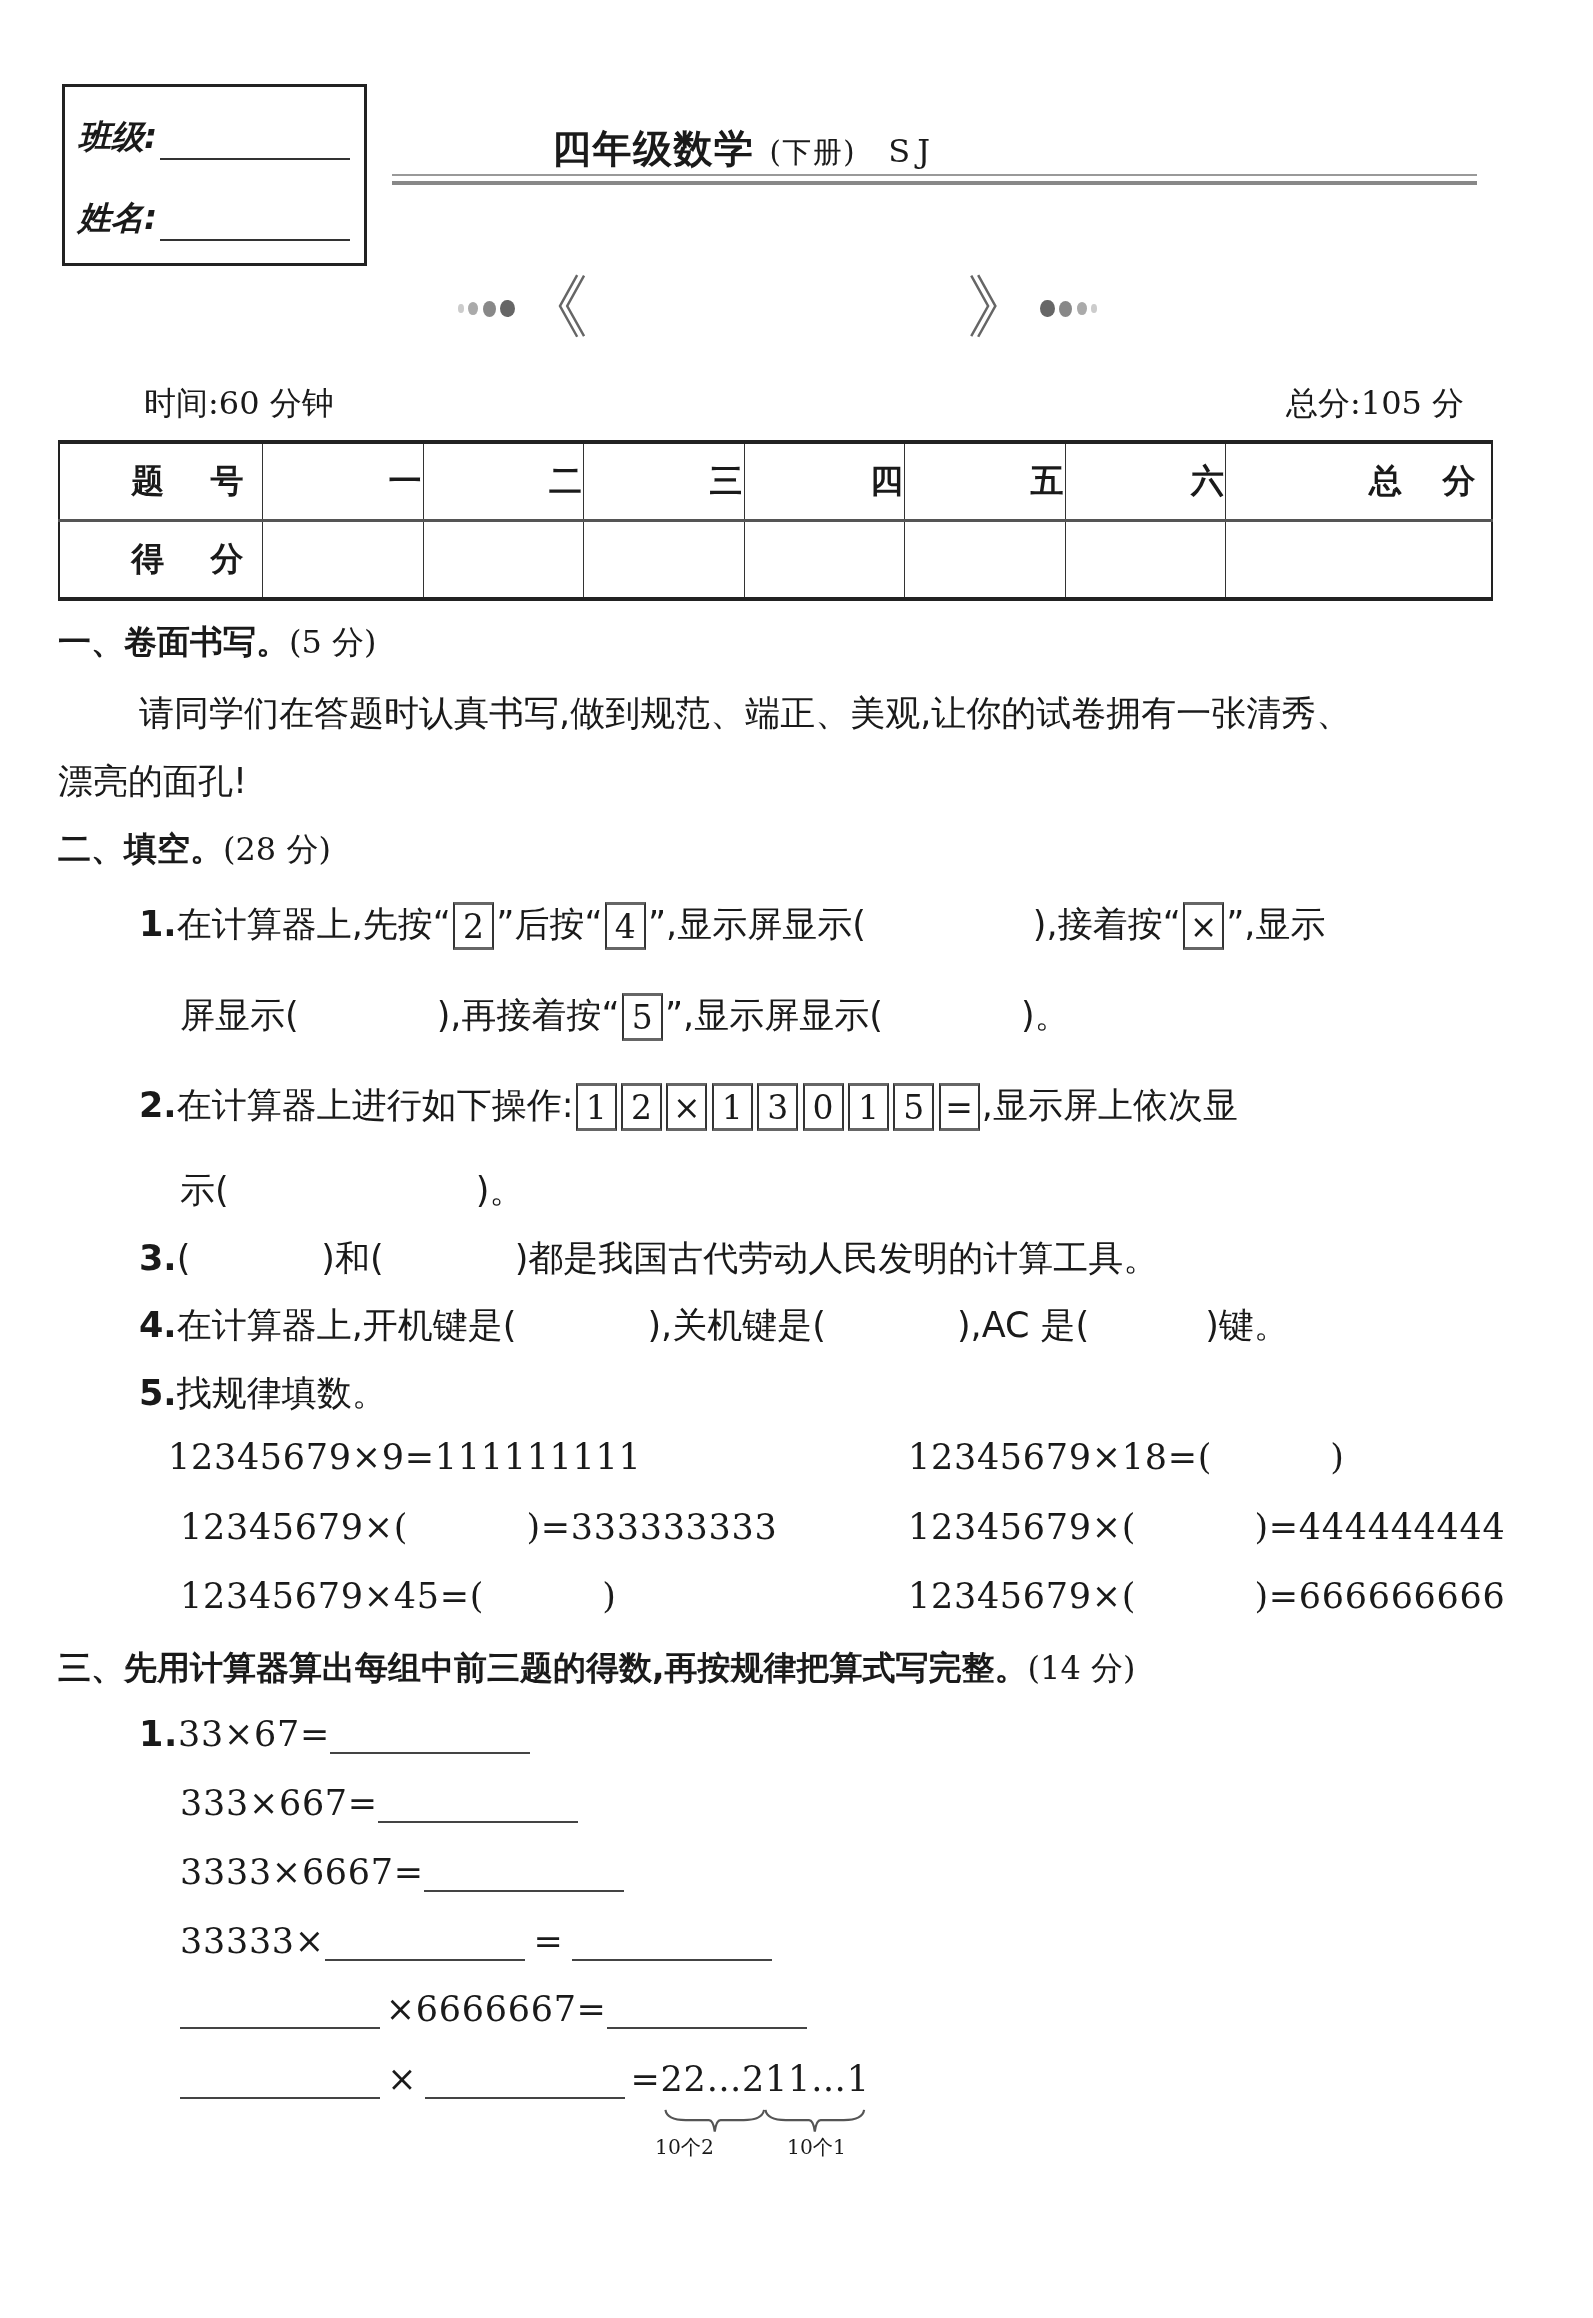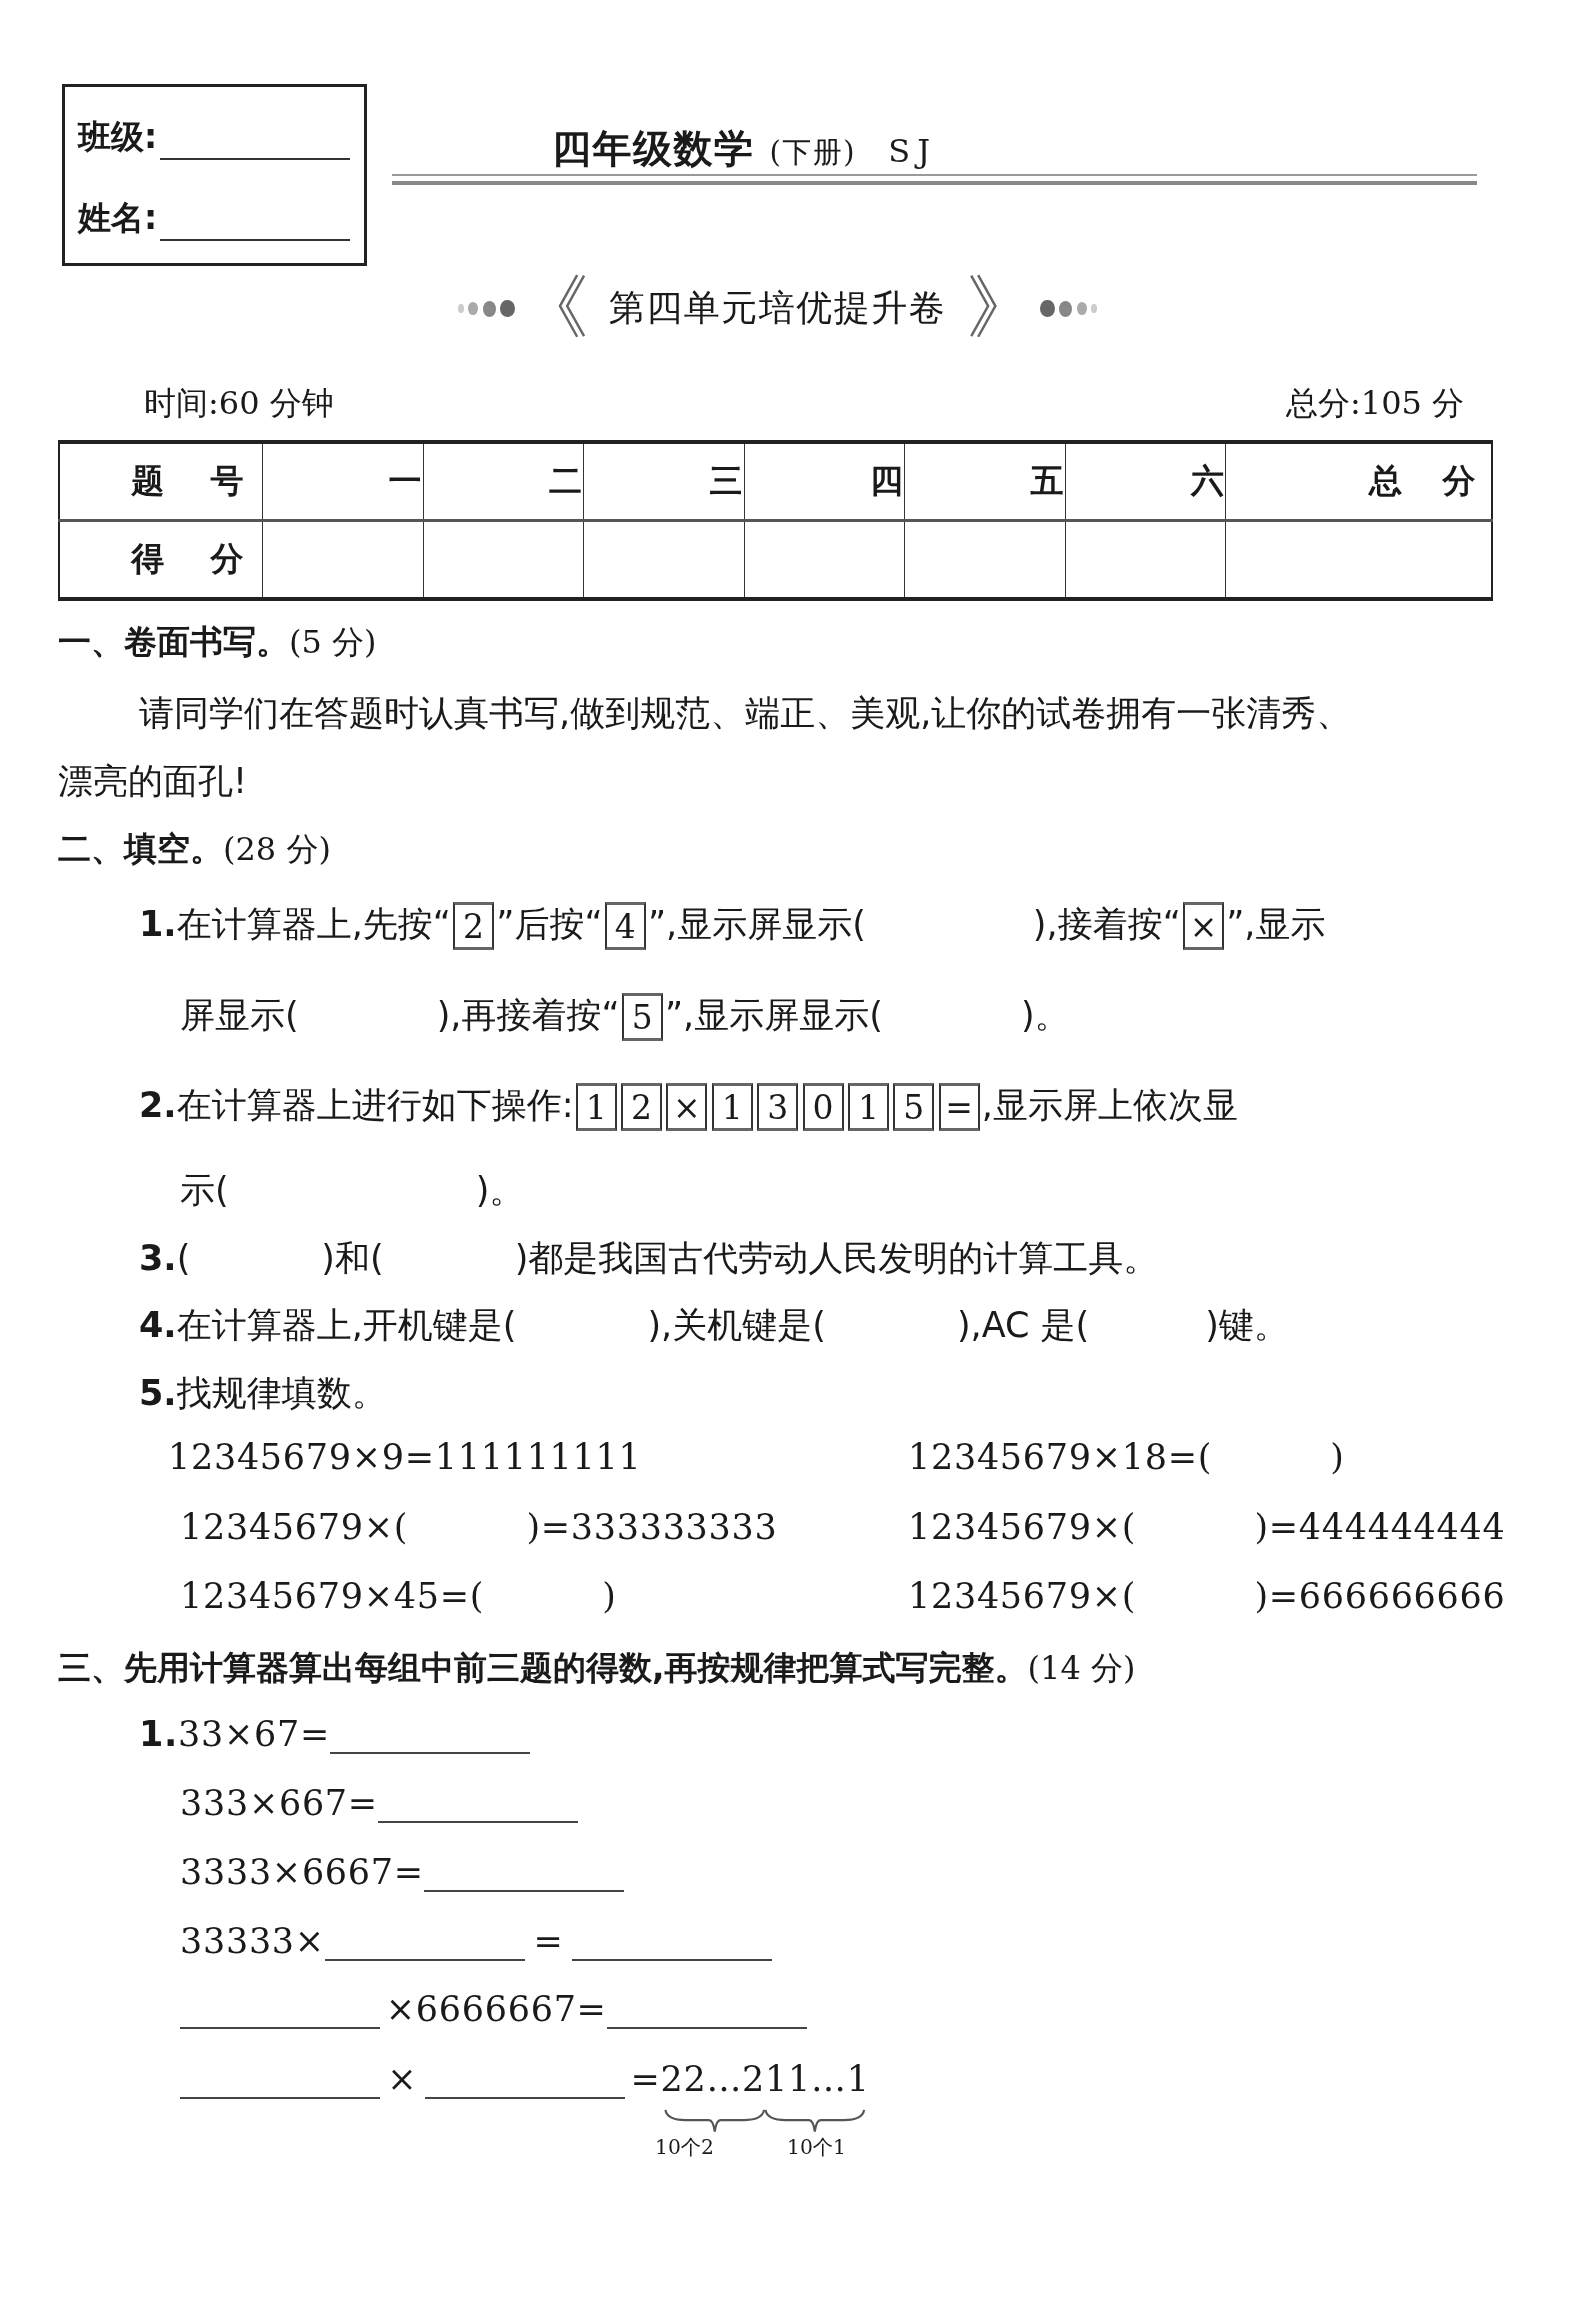--- a/index.html
+++ b/index.html
@@ -4,21 +4,21 @@
 <style>
   html, body { margin:0; padding:0; background:#ffffff; }
   body { width:1594px; height:2319px; position:relative; overflow:hidden;
          font-family:"DejaVu Serif","Liberation Serif",serif; color:#1a1a1a; }
   .abs { position:absolute; white-space:nowrap; }
   .sans { font-family:"DejaVu Sans","Liberation Sans",sans-serif; }
 
   
   .info-box { position:absolute; left:62px; top:84px; width:305px; height:182px;
               border:3.6px solid #222; box-sizing:border-box; }
-  .info-row { position:absolute; left:13px; font-size:33px; font-family:"DejaVu Sans",sans-serif; font-weight:bold; }
+  .info-row { position:absolute; left:13px; font-size:33px; font-family:"DejaVu Sans",sans-serif; font-weight:bold;font-style:italic; }
   .info-line { display:inline-block; width:190px; border-bottom:2.2px solid #333; height:29px; vertical-align:bottom; margin-left:2.9px;}
 
   
   .title { left:552px; top:122px; font-size:39px; font-weight:bold; font-family:"DejaVu Sans",sans-serif; letter-spacing:1.5px;}
   .title .sub { font-size:29px; font-weight:normal; margin-left:15px; font-family:"DejaVu Serif",serif;}
   .title .code { font-size:32px; font-weight:normal; margin-left:32px; font-family:"DejaVu Serif",serif; letter-spacing:7.3px;}
   .rule1 { position:absolute; left:392px; top:174px; width:1085px; height:2.2px; background:#999; }
   .rule2 { position:absolute; left:392px; top:181px; width:1085px; height:3.6px; background:#888; }
 
   
@@ -70,21 +70,20 @@
 <div class="rule2"></div>
 
 <div class="banner">
   <div class="dots" style="left:0;">
     <span class="dot" style="width:5.8px;height:8.7px;background:#ccc"></span>
     <span class="dot" style="width:10.2px;height:13px;background:#aaa"></span>
     <span class="dot" style="width:13px;height:16px;background:#888"></span>
     <span class="dot" style="width:14.5px;height:17.4px;background:#666"></span>
   </div>
   <span class="bracket" style="left:61px;">《</span>
-  <div class="text">第四单元培优提升卷</div>
   <span class="bracket" style="right:61px;">》</span>
   <div class="dots" style="right:0;">
     <span class="dot" style="width:14.5px;height:17.4px;background:#666"></span>
     <span class="dot" style="width:13px;height:16px;background:#888"></span>
     <span class="dot" style="width:10.2px;height:13px;background:#aaa"></span>
     <span class="dot" style="width:5.8px;height:8.7px;background:#ccc"></span>
   </div>
 </div>
 
 <div class="abs meta" style="left:102px;">时间:60 分钟</div>

